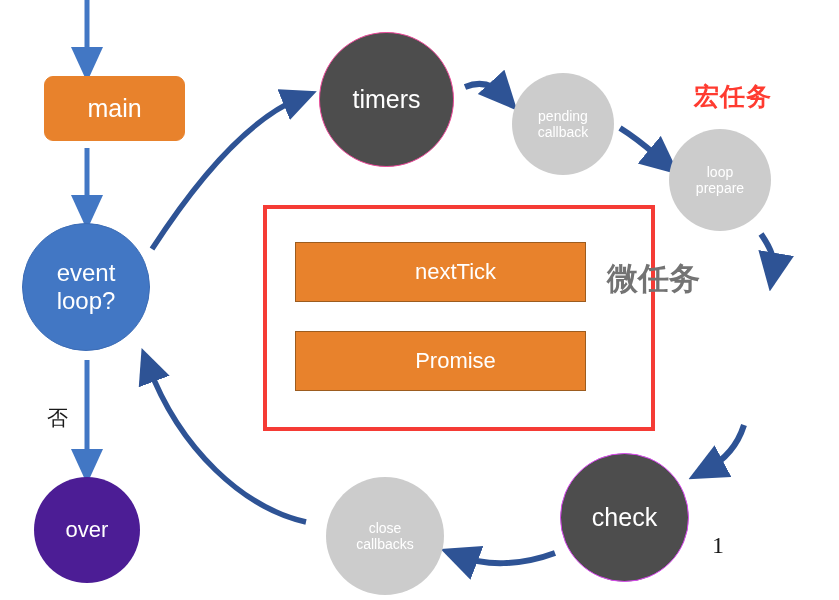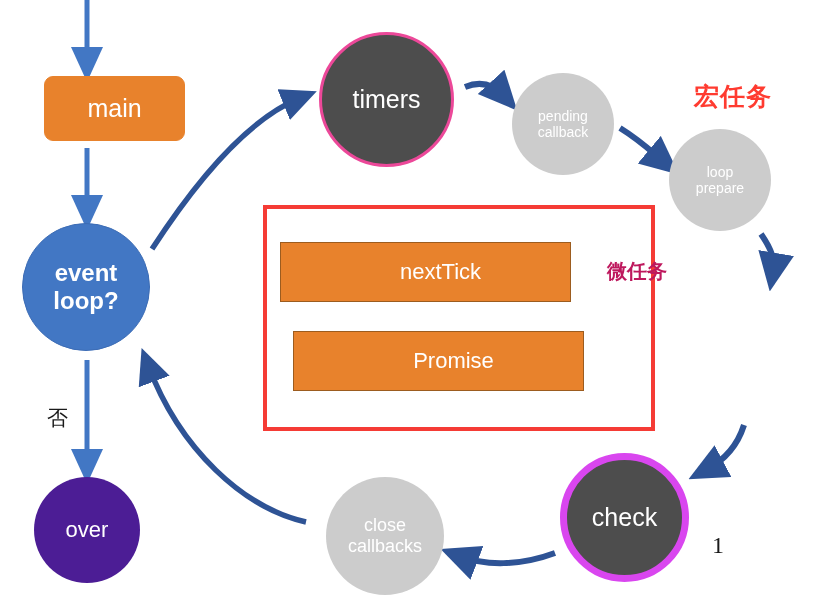--- a/index.html
+++ b/index.html
@@ -52,21 +52,21 @@
     font-size: 24px;
   }
   .n-over {
     left: 34px; top: 477px; width: 106px; height: 106px;
     background: #4c1d95;
     font-size: 22px;
   }
   .n-timers {
     left: 319px; top: 32px; width: 135px; height: 135px;
     background: #4D4D4D;
-    border: 3px solid #ec4899;
+    border: 1px solid #ec4899;
     font-size: 25px;
   }
   .n-pending {
     left: 512px; top: 73px; width: 102px; height: 102px;
     background: #CCCCCC;
     font-size: 14px;
   }
   .n-idle {
     left: 669px; top: 129px; width: 102px; height: 102px;
     background: #CCCCCC;
@@ -74,71 +74,71 @@
   }
   .n-poll {
     left: 703px; top: 282px; width: 129px; height: 129px;
     background: #000000;
     border: 1px solid #1d2b44;
     font-size: 25px;
   }
   .n-check {
     left: 560px; top: 453px; width: 129px; height: 129px;
     background: #4D4D4D;
-    border: 7px solid #d946ef;
+    border: 1px solid #d946ef;
     font-size: 25px;
     text-align: center;
   }
   .n-close {
     left: 326px; top: 477px; width: 118px; height: 118px;
     background: #CCCCCC;
-    font-size: 18px;
+    font-size: 14px;
   }
 
   .micro-box {
     position: absolute;
     left: 263px; top: 205px;
     width: 392px; height: 226px;
     border: 4px solid #F53B35;
     background: #ffffff;
     box-sizing: border-box;
   }
   .micro-bar {
     position: absolute;
-    left: 280px;
+    left: 295px;
     width: 291px; height: 60px;
     background: #E8822C;
     border: 1px solid #9C5C1F;
     box-sizing: border-box;
     display: flex;
     align-items: center;
     justify-content: center;
     color: #ffffff;
     font-size: 22px;
     padding-left: 30px;
   }
   .micro-bar.one { top: 242px; }
-  .micro-bar.two { top: 331px; margin-left: 13px; }
+  .micro-bar.two { top: 331px; }
 
   .label {
     position: absolute;
     white-space: pre;
     text-align: center;
   }
   .lbl-macro {
     left: 694px; top: 80px;
     color: #FF3B30;
     font-size: 25px;
     font-weight: bold;
     letter-spacing: 1px;
   }
   .lbl-micro {
     left: 607px; top: 258px;
-    color: #be185d;
-    font-size: 20px;
+    color: #737373;
+    font-size: 31px;
     font-weight: bold;
     width: 30px;
     text-align: right;
     line-height: 1.35;
   }
   .lbl-no {
     left: 47px; top: 404px;
     color: #1a1a1a;
     font-size: 21px;
   }
@@ -180,21 +180,21 @@
 
     <path d="M744,425 C738,444 725,460 706,470" fill="none" stroke="#2E5395" stroke-width="6" marker-end="url(#ah-navy)"></path>
 
     <path d="M555,553 C520,566 485,566 459,556" fill="none" stroke="#2E5395" stroke-width="6" marker-end="url(#ah-navy)"></path>
 
     <path d="M306,522 C244,508 180,450 148,365" fill="none" stroke="#2E5395" stroke-width="5.5" marker-end="url(#ah-navy)"></path>
   </svg>
 
   <div class="node n-main">main</div>
 
-  <div class="node circle n-eventloop" style="white-space: pre; font-weight: bold;">event
+  <div class="node circle n-eventloop" style="white-space: pre;">event
 loop?</div>
 
   <div class="node circle n-over">over</div>
 
   <div class="node circle n-timers">timers</div>
 
   <div class="node circle n-pending" style="white-space: pre;">pending
 callback</div>
 
   <div class="node circle n-idle" style="white-space: pre;">loop

